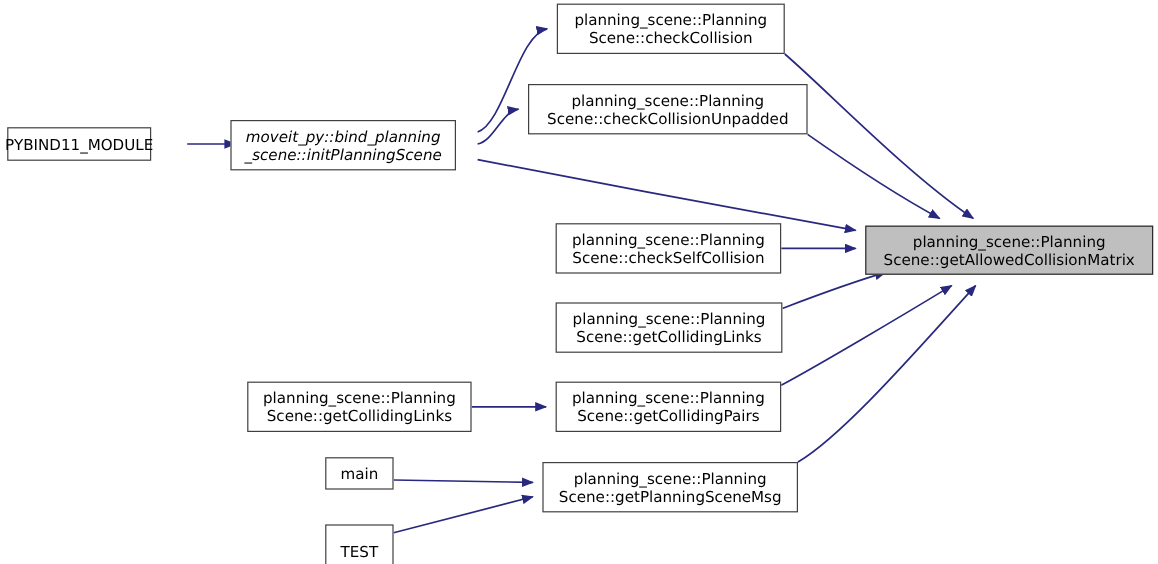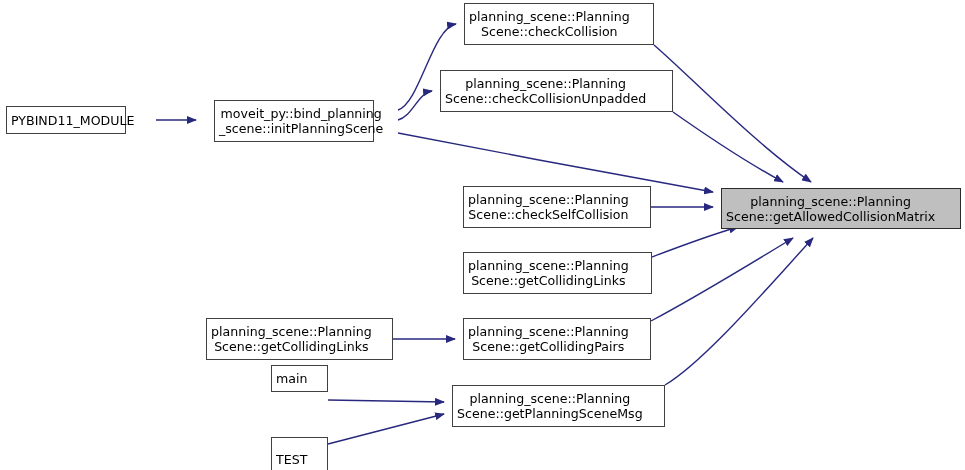--- a/index.html
+++ b/index.html
@@ -26,21 +26,21 @@
     pointer-events: none;
   }
   .node {
     position: absolute;
     box-sizing: border-box;
     border: 1px solid #404040;
     background: #ffffff;
     color: #000000;
     display: flex;
     align-items: center;
-    justify-content: flex-start;
+    justify-content: center;
     text-align: center;
     font-size: 12.6px;
     line-height: 15px;
     letter-spacing: 0px;
     white-space: pre-line;
     padding: 0 4px;
   }
   .node.highlight {
     background: #bfbfbf;
     border-color: #2b2b2b;
@@ -71,34 +71,34 @@
         <path d="M652,257 C673,249 707,236 738,227" fill="none" stroke="#28287f" stroke-width="1.4" marker-end="url(#arrowhead)"></path>
         <path d="M393,339 L455,339" fill="none" stroke="#28287f" stroke-width="1.4" marker-end="url(#arrowhead)"></path>
         <path d="M651,321 C681,305 752,263 793,238" fill="none" stroke="#28287f" stroke-width="1.4" marker-end="url(#arrowhead)"></path>
         <path d="M665,385 C704,362 769,286 813,238" fill="none" stroke="#28287f" stroke-width="1.4" marker-end="url(#arrowhead)"></path>
         <path d="M328,400 L444,402" fill="none" stroke="#28287f" stroke-width="1.4" marker-end="url(#arrowhead)"></path>
         <path d="M328,444 L444,414" fill="none" stroke="#28287f" stroke-width="1.4" marker-end="url(#arrowhead)"></path>
       </g>
   </svg>
   <div id="nodes-group">
       <div class="node" style="left: 6px; top: 106px; width: 120px; height: 28px;"><span class="node-label">PYBIND11_MODULE</span></div>
-      <div class="node" style="left: 214px; top: 100px; width: 160px; height: 42px;"><span class="node-label">moveit_py::bind_planning
+      <div class="node" style="left: 192px; top: 100px; width: 188px; height: 42px; font-style: italic;"><span class="node-label">moveit_py::bind_planning
 _scene::initPlanningScene</span></div>
       <div class="node" style="left: 464px; top: 3px; width: 190px; height: 42px;"><span class="node-label">planning_scene::Planning
 Scene::checkCollision</span></div>
       <div class="node" style="left: 440px; top: 70px; width: 233px; height: 42px;"><span class="node-label">planning_scene::Planning
 Scene::checkCollisionUnpadded</span></div>
       <div class="node" style="left: 463px; top: 186px; width: 188px; height: 42px;"><span class="node-label">planning_scene::Planning
 Scene::checkSelfCollision</span></div>
       <div class="node" style="left: 463px; top: 252px; width: 189px; height: 42px;"><span class="node-label">planning_scene::Planning
 Scene::getCollidingLinks</span></div>
       <div class="node" style="left: 206px; top: 318px; width: 187px; height: 42px;"><span class="node-label">planning_scene::Planning
 Scene::getCollidingLinks</span></div>
       <div class="node" style="left: 463px; top: 318px; width: 188px; height: 42px;"><span class="node-label">planning_scene::Planning
 Scene::getCollidingPairs</span></div>
-      <div class="node" style="left: 271px; top: 365px; width: 57px; height: 27px;"><span class="node-label">main</span></div>
+      <div class="node" style="left: 271px; top: 381px; width: 57px; height: 27px;"><span class="node-label">main</span></div>
       <div class="node" style="left: 271px; top: 437px; width: 57px; height: 45px;"><span class="node-label">TEST</span></div>
       <div class="node" style="left: 452px; top: 385px; width: 213px; height: 42px;"><span class="node-label">planning_scene::Planning
 Scene::getPlanningSceneMsg</span></div>
       <div class="node highlight" style="left: 721px; top: 188px; width: 240px; height: 41px;"><span class="node-label">planning_scene::Planning
 Scene::getAllowedCollisionMatrix</span></div>
     </div>
 </div>
 
 </body></html>

